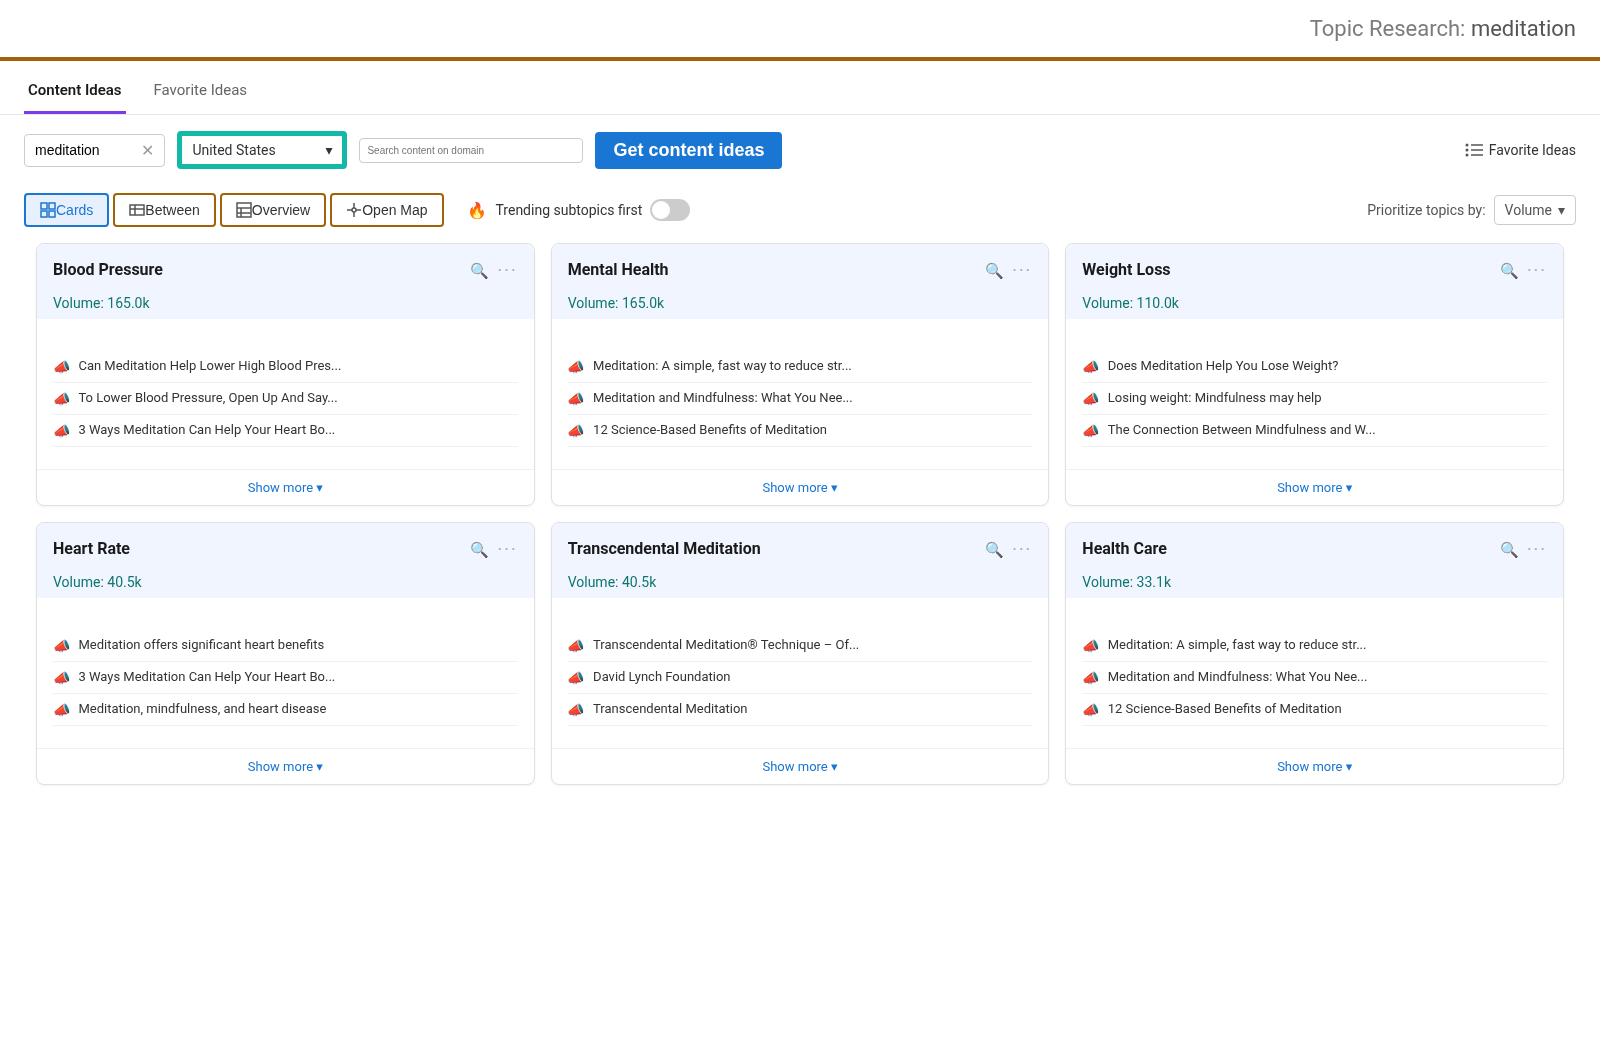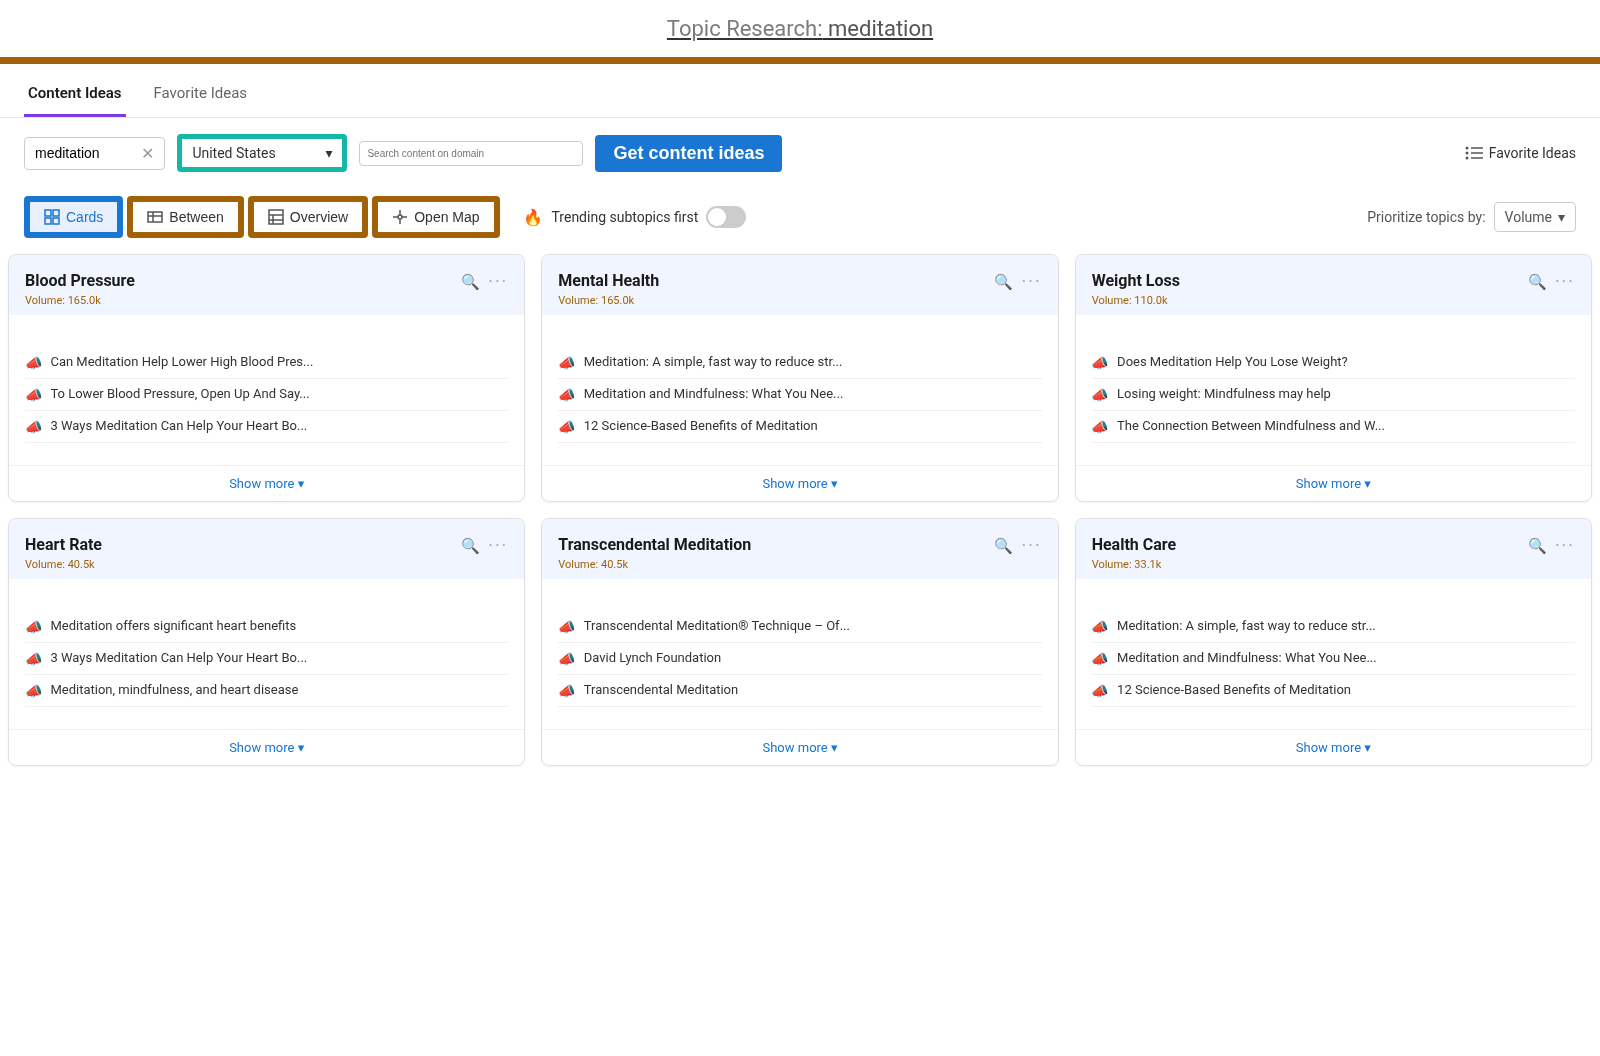--- a/index.html
+++ b/index.html
@@ -1,18 +1,18 @@
 <!DOCTYPE html>
 <html><head>
   <meta charset="utf-8">
   <style>
     * { box-sizing: border-box; margin: 0; padding: 0; }
     body { font-family: -apple-system, BlinkMacSystemFont, 'Segoe UI', Roboto, sans-serif; background: #fff; color: #333; font-size: 14px; }
     
-    .header { display: flex; align-items: center; justify-content: center; padding: 16px 24px; border-bottom: 7px solid #a16207; text-decoration: underline; }
+    .header { display: flex; align-items: center; justify-content: flex-end; padding: 16px 24px; border-bottom: 4px solid #a16207; }
     .header-title { font-size: 22px; font-weight: 700; color: #1a1a1a; }
     .header-title span { color: #7c7c7c; font-weight: 400; }
     .header-actions { display: flex; align-items: center; gap: 12px; }
     .btn-export { display: flex; align-items: center; gap: 6px; padding: 8px 16px; border: 1px solid #ccc; border-radius: 4px; background: #fff; cursor: pointer; font-size: 14px; color: #333; }
     .btn-export svg { width: 16px; height: 16px; }
     .btn-order { display: flex; align-items: center; gap: 6px; padding: 8px 18px; border: none; border-radius: 4px; background: #1db954; cursor: pointer; font-size: 14px; color: #fff; font-weight: 600; }
     
     .tabs { display: flex; padding: 0 24px; border-bottom: 1px solid #e8e8e8; margin-top: 8px; }
     .tab { padding: 12px 4px; margin-right: 24px; font-size: 15px; cursor: pointer; color: #666; border-bottom: 3px solid transparent; }
     .tab.active { color: #1a1a1a; font-weight: 600; border-bottom: 3px solid #7c3aed; }
@@ -20,34 +20,34 @@
     .toolbar { display: flex; align-items: center; gap: 12px; padding: 16px 24px; }
     .search-input-wrap { display: flex; align-items: center; border: 1px solid #ccc; border-radius: 4px; padding: 6px 10px; gap: 6px; background: #fff; }
     .search-input-wrap input { border: none; outline: none; font-size: 14px; width: 120px; }
     .clear-btn { cursor: pointer; color: #999; font-size: 16px; }
     .country-select { display: flex; align-items: center; border: 5px solid #14b8a6; border-radius: 4px; padding: 6px 10px; gap: 6px; background: #fff; cursor: pointer; font-size: 14px; min-width: 170px; justify-content: space-between; }
     .domain-search { border: 1px solid #ccc; border-radius: 4px; padding: 6px 7px; font-size: 10px; color: #999; width: 224px; outline: none; }
     .btn-get-ideas { padding: 8px 18px; background: #1976d2; color: #fff; border: none; border-radius: 4px; font-size: 18px; font-weight: 600; cursor: pointer; }
     .fav-link { display: flex; align-items: center; gap: 6px; margin-left: auto; color: #333; font-size: 14px; cursor: pointer; }
     
     .view-toolbar { display: flex; align-items: center; padding: 8px 24px 16px; gap: 4px; }
-    .view-btn { display: flex; align-items: center; gap: 6px; padding: 7px 14px; border: 6px solid #a16207; border-radius: 4px; background: #fff; cursor: pointer; font-size: 14px; color: #333; }
+    .view-btn { display: flex; align-items: center; padding: 7px 14px; border: 2px solid #a16207; border-radius: 4px; background: #fff; cursor: pointer; font-size: 14px; color: #333; }
     .view-btn.active { background: #e8f0fe; border-color: #1976d2; color: #1976d2; }
     .trending-section { display: flex; align-items: center; gap: 8px; margin-left: 20px; font-size: 14px; }
     .toggle { width: 40px; height: 22px; background: #ccc; border-radius: 11px; position: relative; cursor: pointer; }
     .toggle-knob { width: 18px; height: 18px; background: #fff; border-radius: 50%; position: absolute; top: 2px; left: 2px; }
     .priority-section { display: flex; align-items: center; gap: 8px; margin-left: auto; font-size: 14px; color: #555; }
     .priority-select { border: 1px solid #ccc; border-radius: 4px; padding: 6px 10px; font-size: 14px; background: #fff; cursor: pointer; display: flex; align-items: center; gap: 6px; }
     
-    .cards-grid { display: grid; grid-template-columns: repeat(3, 1fr); gap: 16px; padding: 0 8px 24px; }
+    .cards-grid { display: grid; grid-template-columns: repeat(3, 1fr); gap: 16px; padding: 0 36px 24px; }
     .card { border: 1px solid #e0e0e0; border-radius: 8px; background: #fff; overflow: hidden; box-shadow: 0 1px 3px rgba(0,0,0,0.05); }
     .card-header { display: flex; align-items: flex-start; justify-content: space-between; padding: 16px 16px 8px; background: #f5f8ff; }
     .card-title-area {}
     .card-title { font-size: 16px; font-weight: 700; color: #1a1a1a; }
-    .card-volume { font-size: 11px; color: #a16207; margin-top: 4px; }
+    .card-volume { font-size: 14px; color: #0f766e; margin-top: 16px; }
     .card-actions { display: flex; align-items: center; gap: 8px; color: #999; }
     .card-body { padding: 12px 16px; }
     .card-item { display: flex; align-items: flex-start; gap: 8px; padding: 7px 0; border-bottom: 1px solid #f0f0f0; font-size: 13px; color: #333; }
     .card-item:last-of-type { border-bottom: none; }
     .megaphone-icon { color: #00b386; font-size: 14px; flex-shrink: 0; margin-top: 1px; }
     .show-more { display: block; text-align: center; padding: 10px; color: #1976d2; font-size: 13px; cursor: pointer; border-top: 1px solid #f0f0f0; }
     
     .icon-dots { font-size: 18px; color: #aaa; cursor: pointer; letter-spacing: 2px; }
     .icon-search-sm { font-size: 15px; color: #aaa; cursor: pointer; }
   </style>

